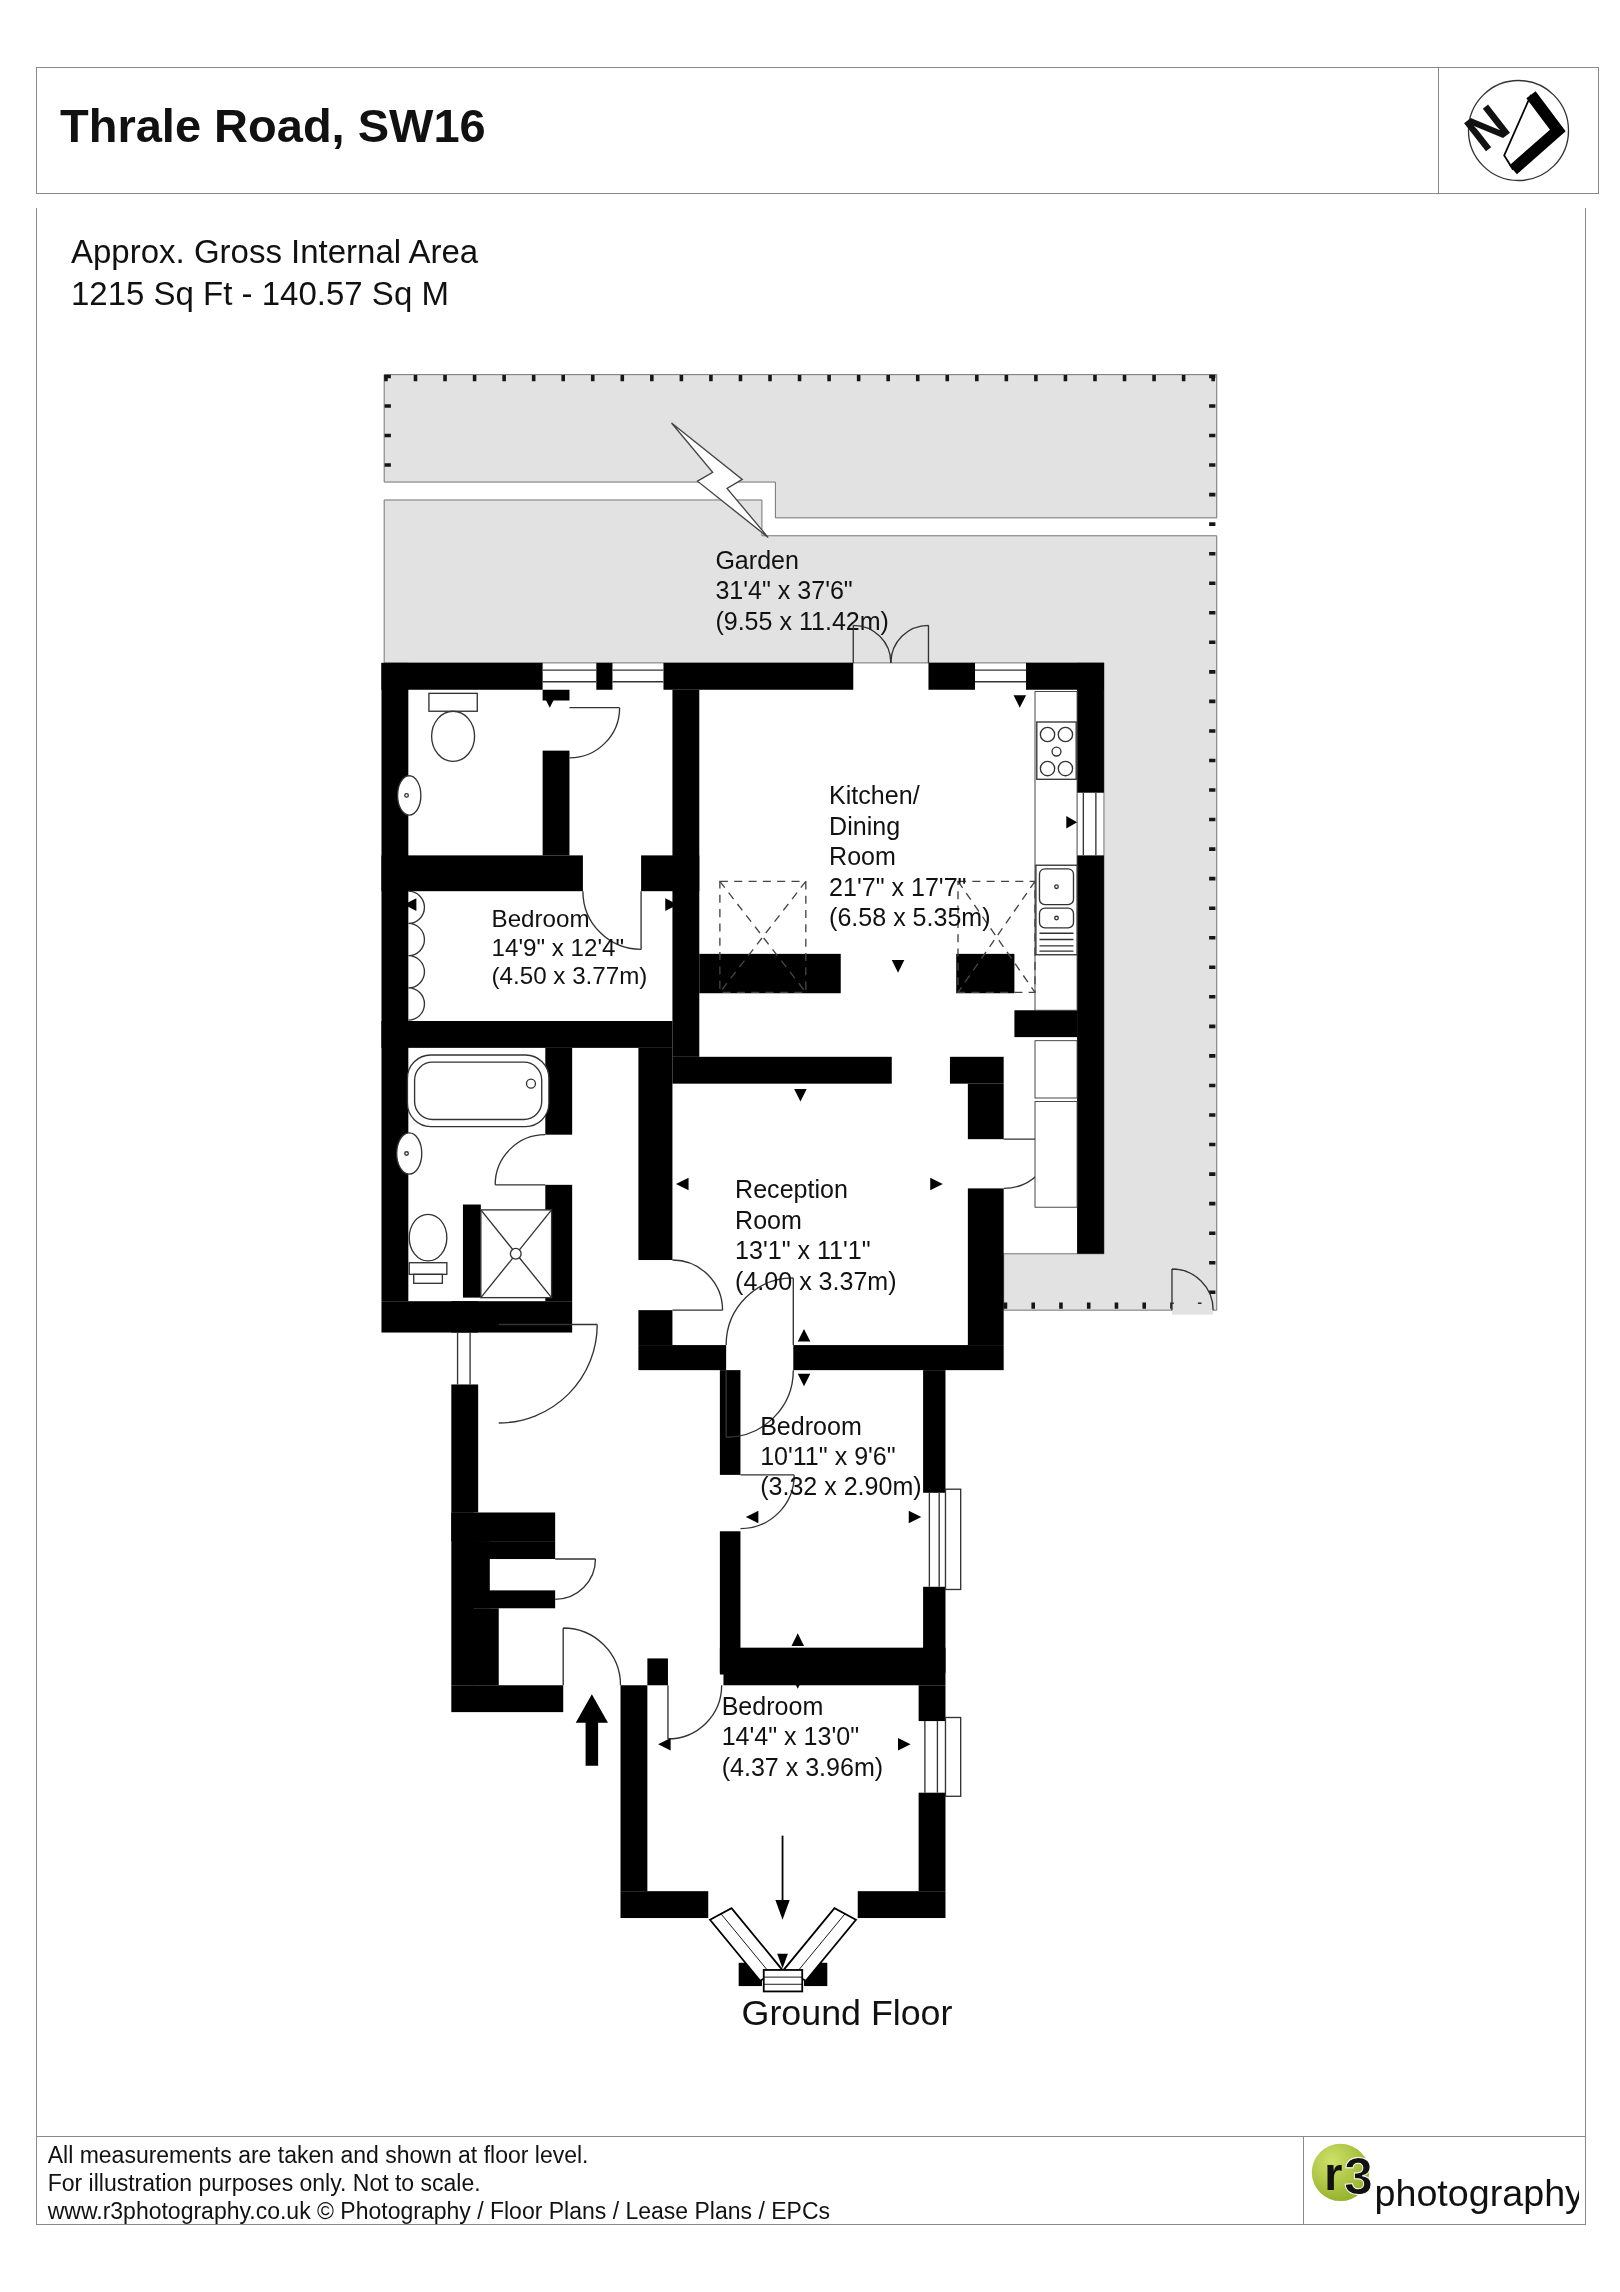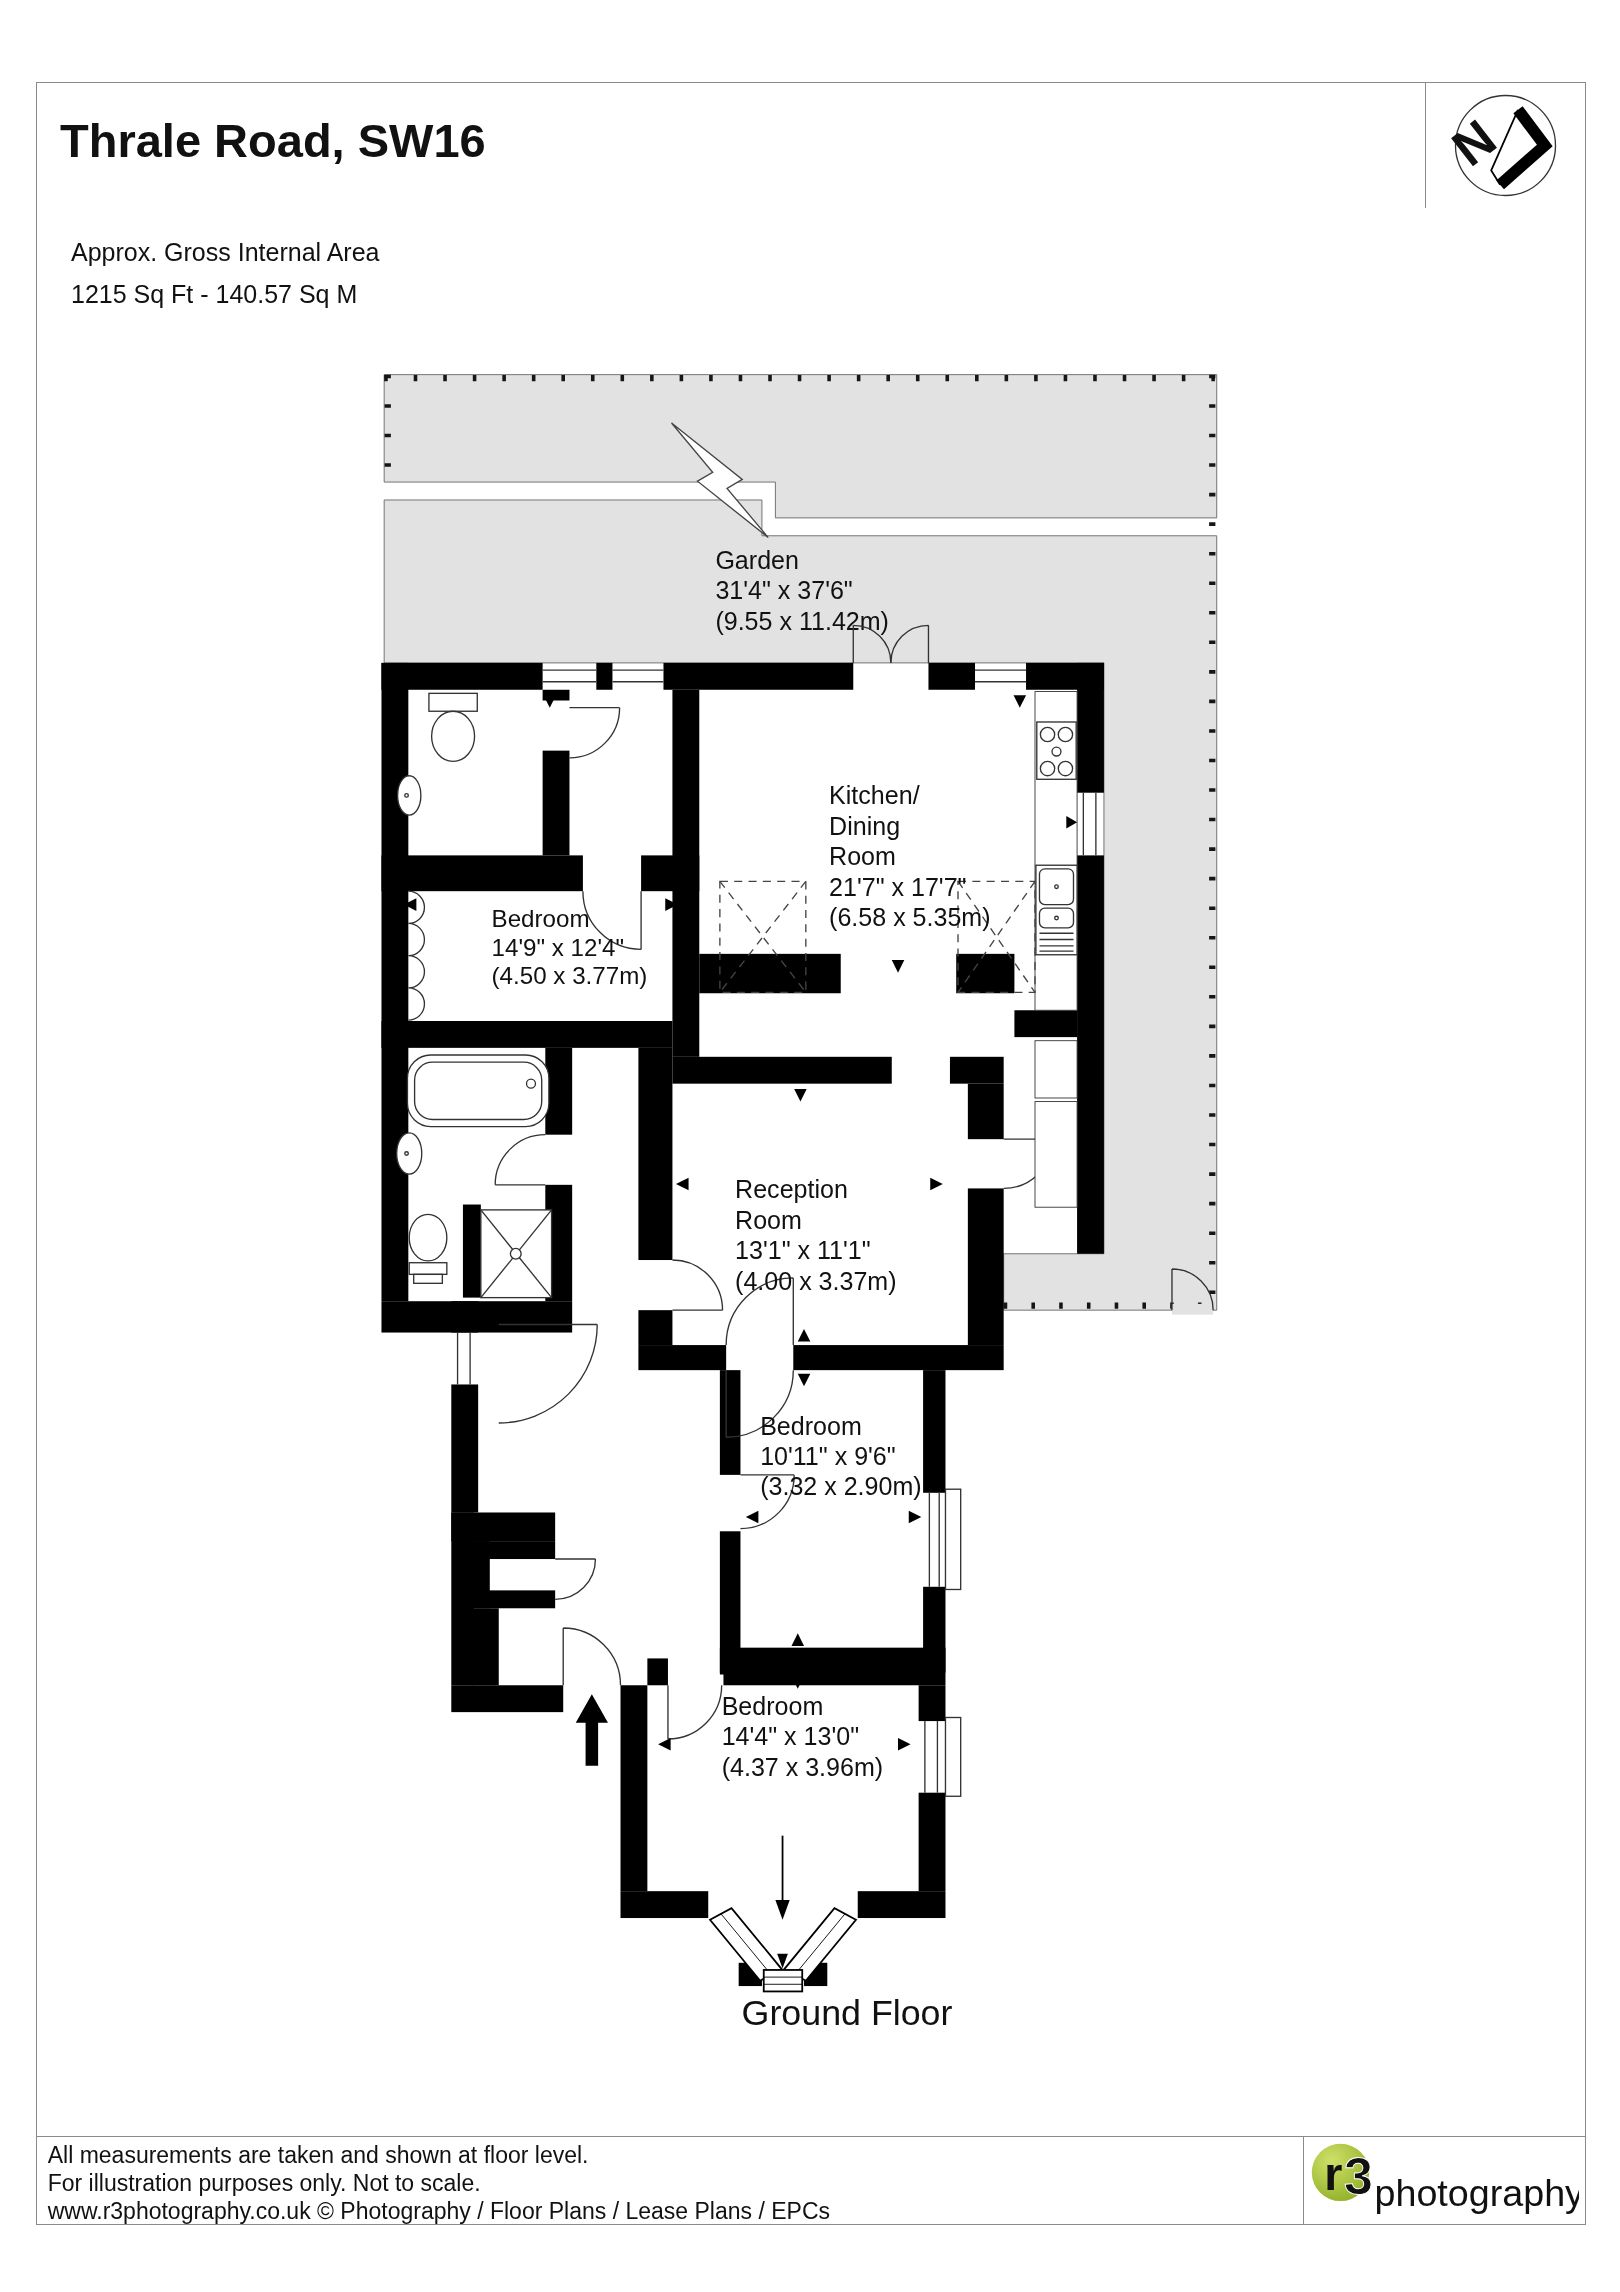--- a/index.html
+++ b/index.html
@@ -1,24 +1,24 @@
 <!DOCTYPE html>
 <html style="font-size:14.3px"><head>
 <meta charset="utf-8">
 <style>
   html,body{margin:0;padding:0;background:#fff;}
   .page{position:relative;width:1620px;height:2293px;background:#fff;
         font-family:"Liberation Sans",sans-serif;color:#111;overflow:hidden;}
   .box{position:absolute;border:0.9px solid #8a8a8a;background:#fff;}
-  .header-box{left:36px;top:82px;width:1548px;height:125px;}
+  .header-box{left:36px;top:67px;width:1548px;height:125px;padding-left:13px;}
   .header-title{position:absolute;left:23px;top:30px;font-size:47px;font-weight:bold;letter-spacing:0;}
   .compass-cell{position:absolute;right:0;top:0;width:159px;height:125px;border-left:0.9px solid #8a8a8a;
                 display:flex;align-items:center;justify-content:center;}
   .main-box{left:36px;top:208px;width:1548px;height:1928px;border-top:none;}
-  .area-text{position:absolute;left:34px;top:23px;font-size:25px;line-height:42px;}
+  .area-text{position:absolute;left:34px;top:23px;font-size:33px;line-height:42px;}
   .plan-wrap{position:absolute;left:340px;top:159px;width:846px;height:1684px;}
   .footer-box{left:36px;top:2136px;width:1548px;height:87px;}
   .footer-text{position:absolute;left:10.7px;top:3.6px;font-size:23px;line-height:28px;}
   .logo-cell{position:absolute;right:0;top:0;width:281px;height:87px;border-left:0.9px solid #8a8a8a;
              display:flex;align-items:center;justify-content:center;}
   svg text{font-family:"Liberation Sans",sans-serif;fill:#111;}
   .roomlabel{font-size:28px;}
   .gflabel{font-size:40px;}
 </style>
 </head>

